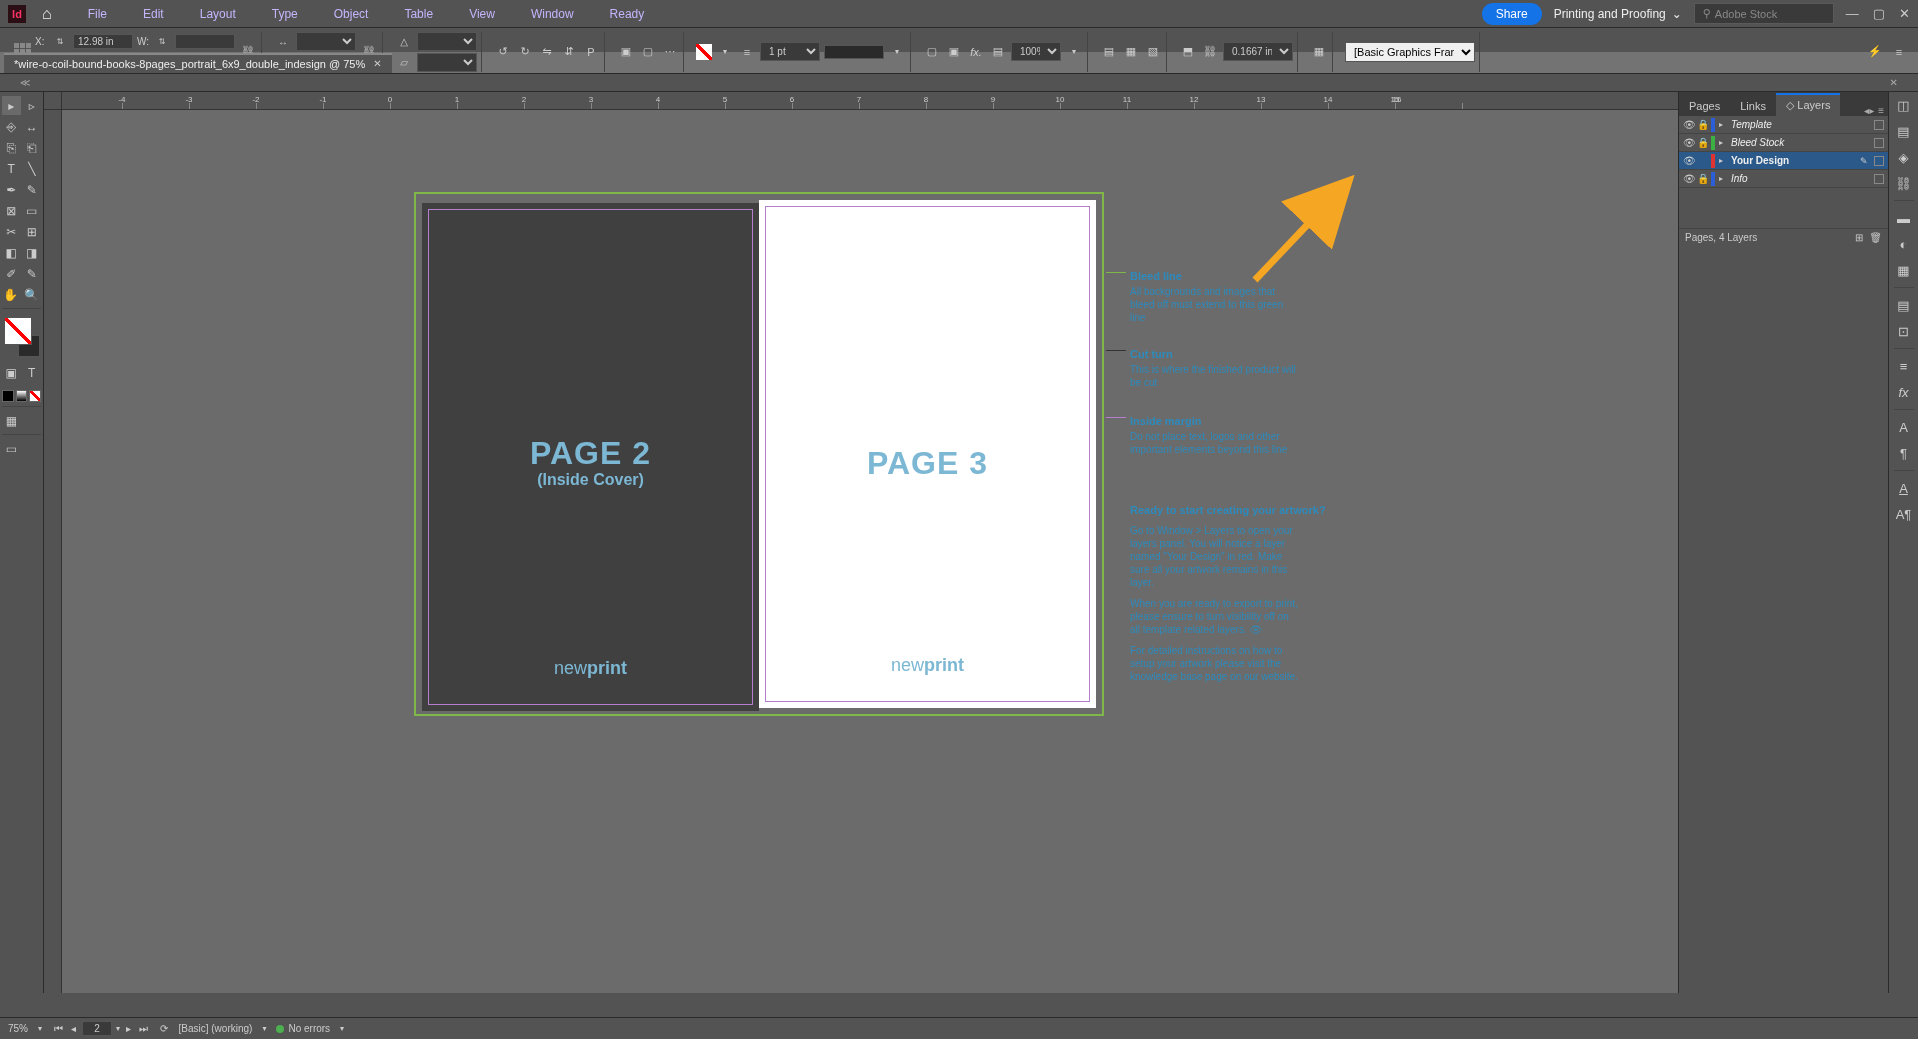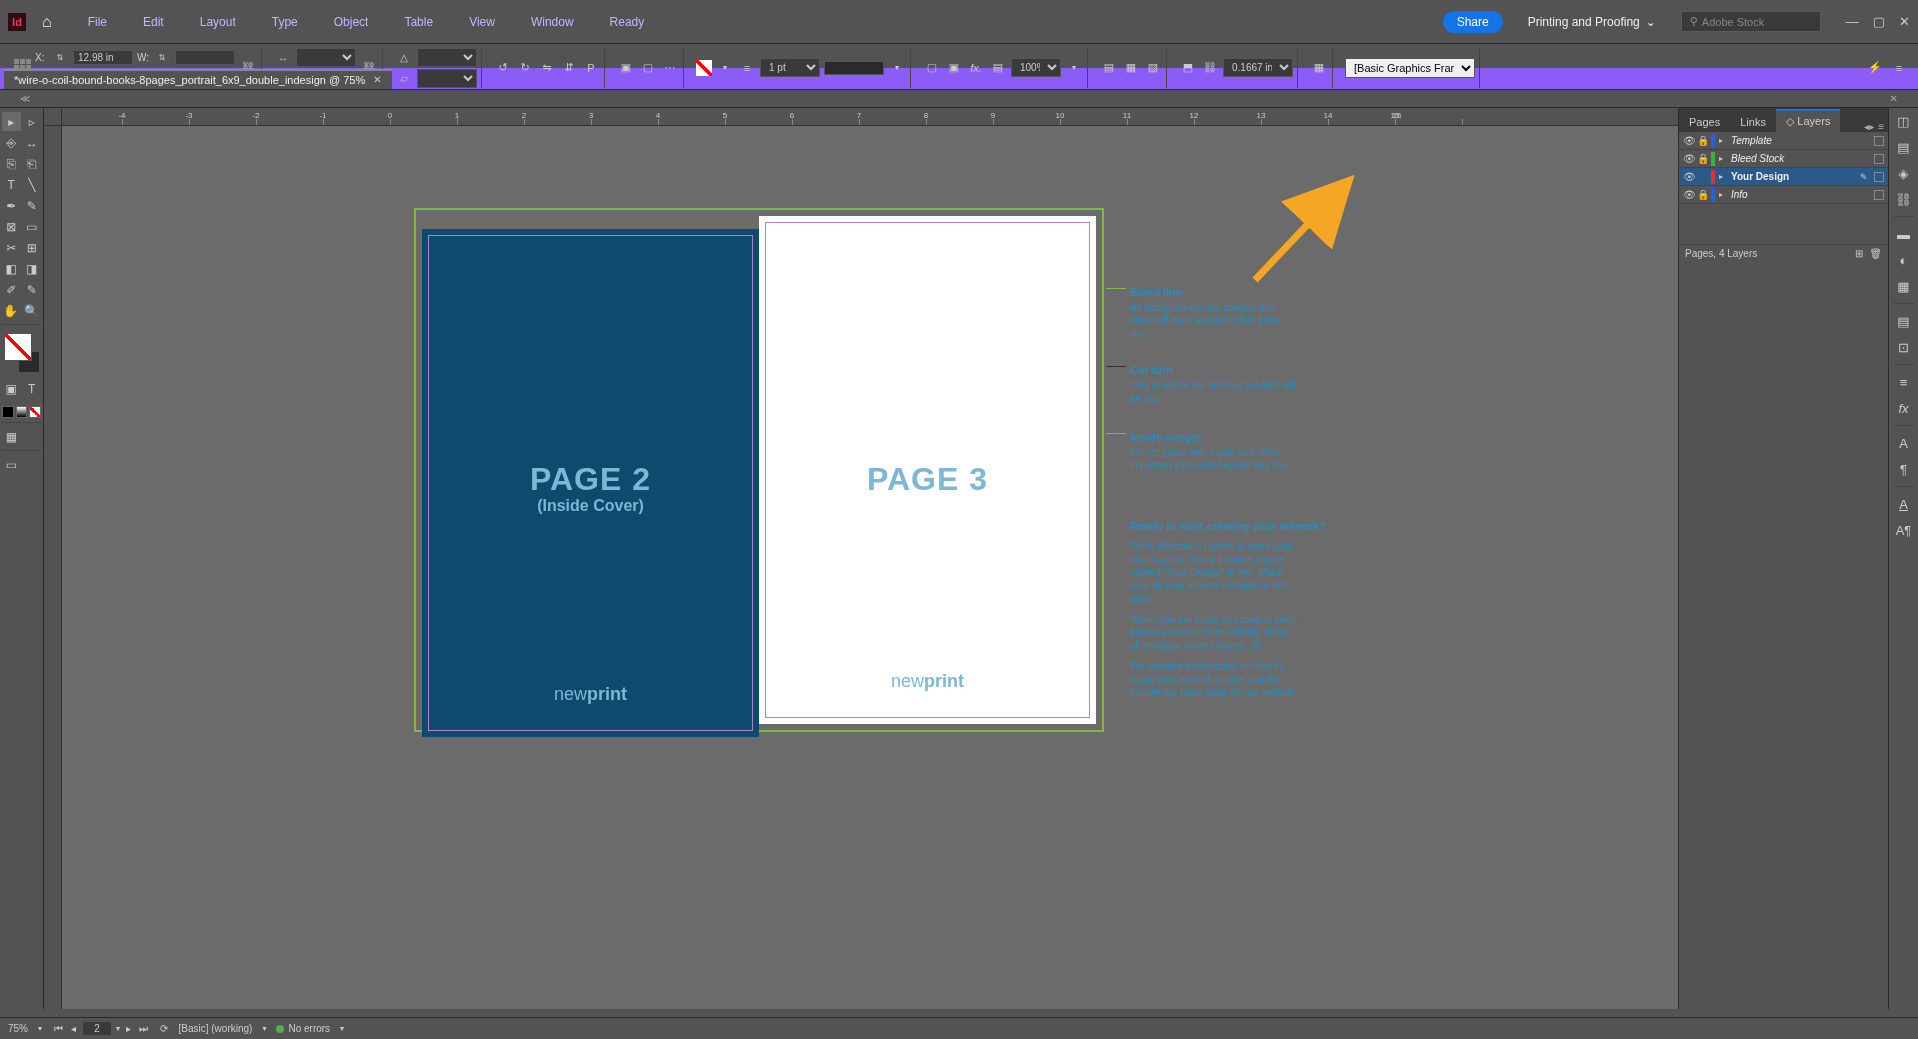--- a/index.html
+++ b/index.html
@@ -1,23 +1,23 @@
 <!DOCTYPE html>
 <html><head>
 <meta charset="utf-8">
 <style>
 * { margin: 0; padding: 0; box-sizing: border-box; font-family: -apple-system, BlinkMacSystemFont, 'Segoe UI', sans-serif; }
 body { background: #535353; color: #ccc; font-size: 11px; overflow: hidden; width: 1918px; height: 1039px; position: relative; }
 
 
-.menubar { background: #535353; height: 44px; display: flex; align-items: center; padding: 0 8px; gap: 16px; border-bottom: 1px solid #2a2a2a; }
+.menubar { background: #535353; height: 28px; display: flex; align-items: center; padding: 0 8px; gap: 16px; border-bottom: 1px solid #2a2a2a; }
 .app-icon { width: 18px; height: 18px; background: #2b0f14; display: flex; align-items: center; justify-content: center; color: #ff3366; font-weight: bold; font-size: 11px; }
 .home-icon { color: #eee; font-size: 16px; }
 .menu-item { color: #c4b5fd; cursor: pointer; font-size: 12px; padding-left: 20px; }
-.menubar-right { margin-left: auto; display: flex; align-items: center; gap: 25px; }
+.menubar-right { margin-left: auto; display: flex; align-items: center; gap: 12px; }
 .share-btn { background: #1473e6; color: #fff; padding: 4px 14px; border-radius: 14px; font-size: 12px; border: none; }
 .workspace-select { color: #eee; font-size: 12px; display: flex; align-items: center; gap: 6px; }
 .search-box { background: #3a3a3a; border: 1px solid #5a5a5a; padding: 3px 8px; color: #888; font-size: 11px; width: 140px; display: flex; align-items: center; gap: 4px; }
 .window-controls { display: flex; gap: 14px; color: #ccc; font-size: 13px; }
 
 
 .controlbar { background: #535353; height: 48px; display: flex; align-items: center; padding: 0 10px; gap: 8px; border-bottom: 1px solid #2a2a2a; }
 .ctrl-group { display: flex; align-items: center; gap: 4px; padding: 0 4px; border-right: 1px solid #444; height: 40px; }
 .ctrl-group:last-child { border-right: none; }
 .ctrl-icon { width: 18px; height: 18px; display: flex; align-items: center; justify-content: center; color: #ccc; }
@@ -28,21 +28,21 @@
 .ref-grid { display: grid; grid-template-columns: repeat(3, 5px); grid-template-rows: repeat(3, 5px); gap: 1px; }
 .ref-dot { background: #888; }
 .stroke-select { background: #3a3a3a; border: 1px solid #555; color: #ccc; padding: 2px 4px; font-size: 10px; width: 60px; }
 .style-select { background: #f0f0f0; border: 1px solid #555; padding: 2px 4px; font-size: 11px; width: 130px; }
 .scale-input { background: #3a3a3a; border: 1px solid #555; color: #ccc; padding: 2px 4px; font-size: 10px; width: 50px; }
 .stroke-preview { width: 60px; height: 14px; background: #2a2a2a; border: 1px solid #555; }
 .ctrl-spacer { flex: 1; }
 .ctrl-right-icons { display: flex; gap: 6px; align-items: center; }
 
 
-.tabbar { background: #8b5cf6; height: 22px; display: flex; align-items: center; padding: 0 4px; border-bottom: 1px solid #2a2a2a; }
+.tabbar { background: #737373; height: 22px; display: flex; align-items: center; padding: 0 4px; border-bottom: 1px solid #2a2a2a; }
 .doc-tab { background: #535353; padding: 3px 10px; font-size: 11px; color: #eee; display: flex; align-items: center; gap: 8px; border-top: 2px solid #888; }
 .tab-close { color: #ccc; font-size: 10px; }
 
 
 .subtabbar { background: #535353; height: 18px; display: flex; align-items: center; gap: 12px; padding: 0 20px; font-size: 10px; color: #aaa; border-bottom: 1px solid #2a2a2a; }
 .subtab-close { margin-left: auto; }
 
 
 .main { display: flex; height: calc(100% - 28px - 48px - 22px - 18px - 22px); }
 
@@ -62,21 +62,21 @@
 
 .canvas-area { flex: 1; background: #6b6b6b; position: relative; overflow: hidden; }
 .ruler-h { position: absolute; top: 0; left: 18px; right: 0; height: 18px; background: #535353; border-bottom: 1px solid #333; display: flex; align-items: flex-end; font-size: 8px; color: #aaa; }
 .ruler-v { position: absolute; top: 18px; left: 0; width: 18px; bottom: 0; background: #535353; border-right: 1px solid #333; }
 .ruler-corner { position: absolute; top: 0; left: 0; width: 18px; height: 18px; background: #535353; border-right: 1px solid #333; border-bottom: 1px solid #333; }
 .ruler-tick { position: absolute; bottom: 0; width: 1px; height: 6px; background: #888; }
 .ruler-num { position: absolute; bottom: 5px; font-size: 8px; color: #ccc; transform: translateX(-50%); }
 
 .spread { position: absolute; top: 100px; left: 370px; width: 690px; height: 524px; }
 .bleed-outer { position: absolute; inset: 0; border: 2px solid #7fb848; }
-.page-left { position: absolute; top: 21px; left: 8px; width: 337px; height: 508px; background: #0c4a6e; }
+.page-left { position: absolute; top: 11px; left: 8px; width: 337px; height: 508px; background: #404040; }
 .page-right { position: absolute; top: 8px; right: 8px; width: 337px; height: 508px; background: #fff; }
 .page-margin { position: absolute; top: 6px; left: 6px; right: 6px; bottom: 6px; border: 1px solid #b47fcf; }
 .page-divider { position: absolute; top: 8px; left: 345px; width: 1px; height: 508px; background: #333; }
 .page-title-big { color: #7cb7d4; font-weight: 900; font-size: 32px; text-align: center; position: absolute; top: 232px; width: 100%; letter-spacing: 1px; }
 .page-subtitle { color: #7cb7d4; font-weight: bold; font-size: 16px; text-align: center; position: absolute; top: 268px; width: 100%; }
 .page-logo { position: absolute; bottom: 32px; width: 100%; text-align: center; font-size: 18px; color: #7cb7d4; }
 .page-logo .bold { font-weight: 700; }
 
 
 .callout { position: absolute; font-size: 10px; }

